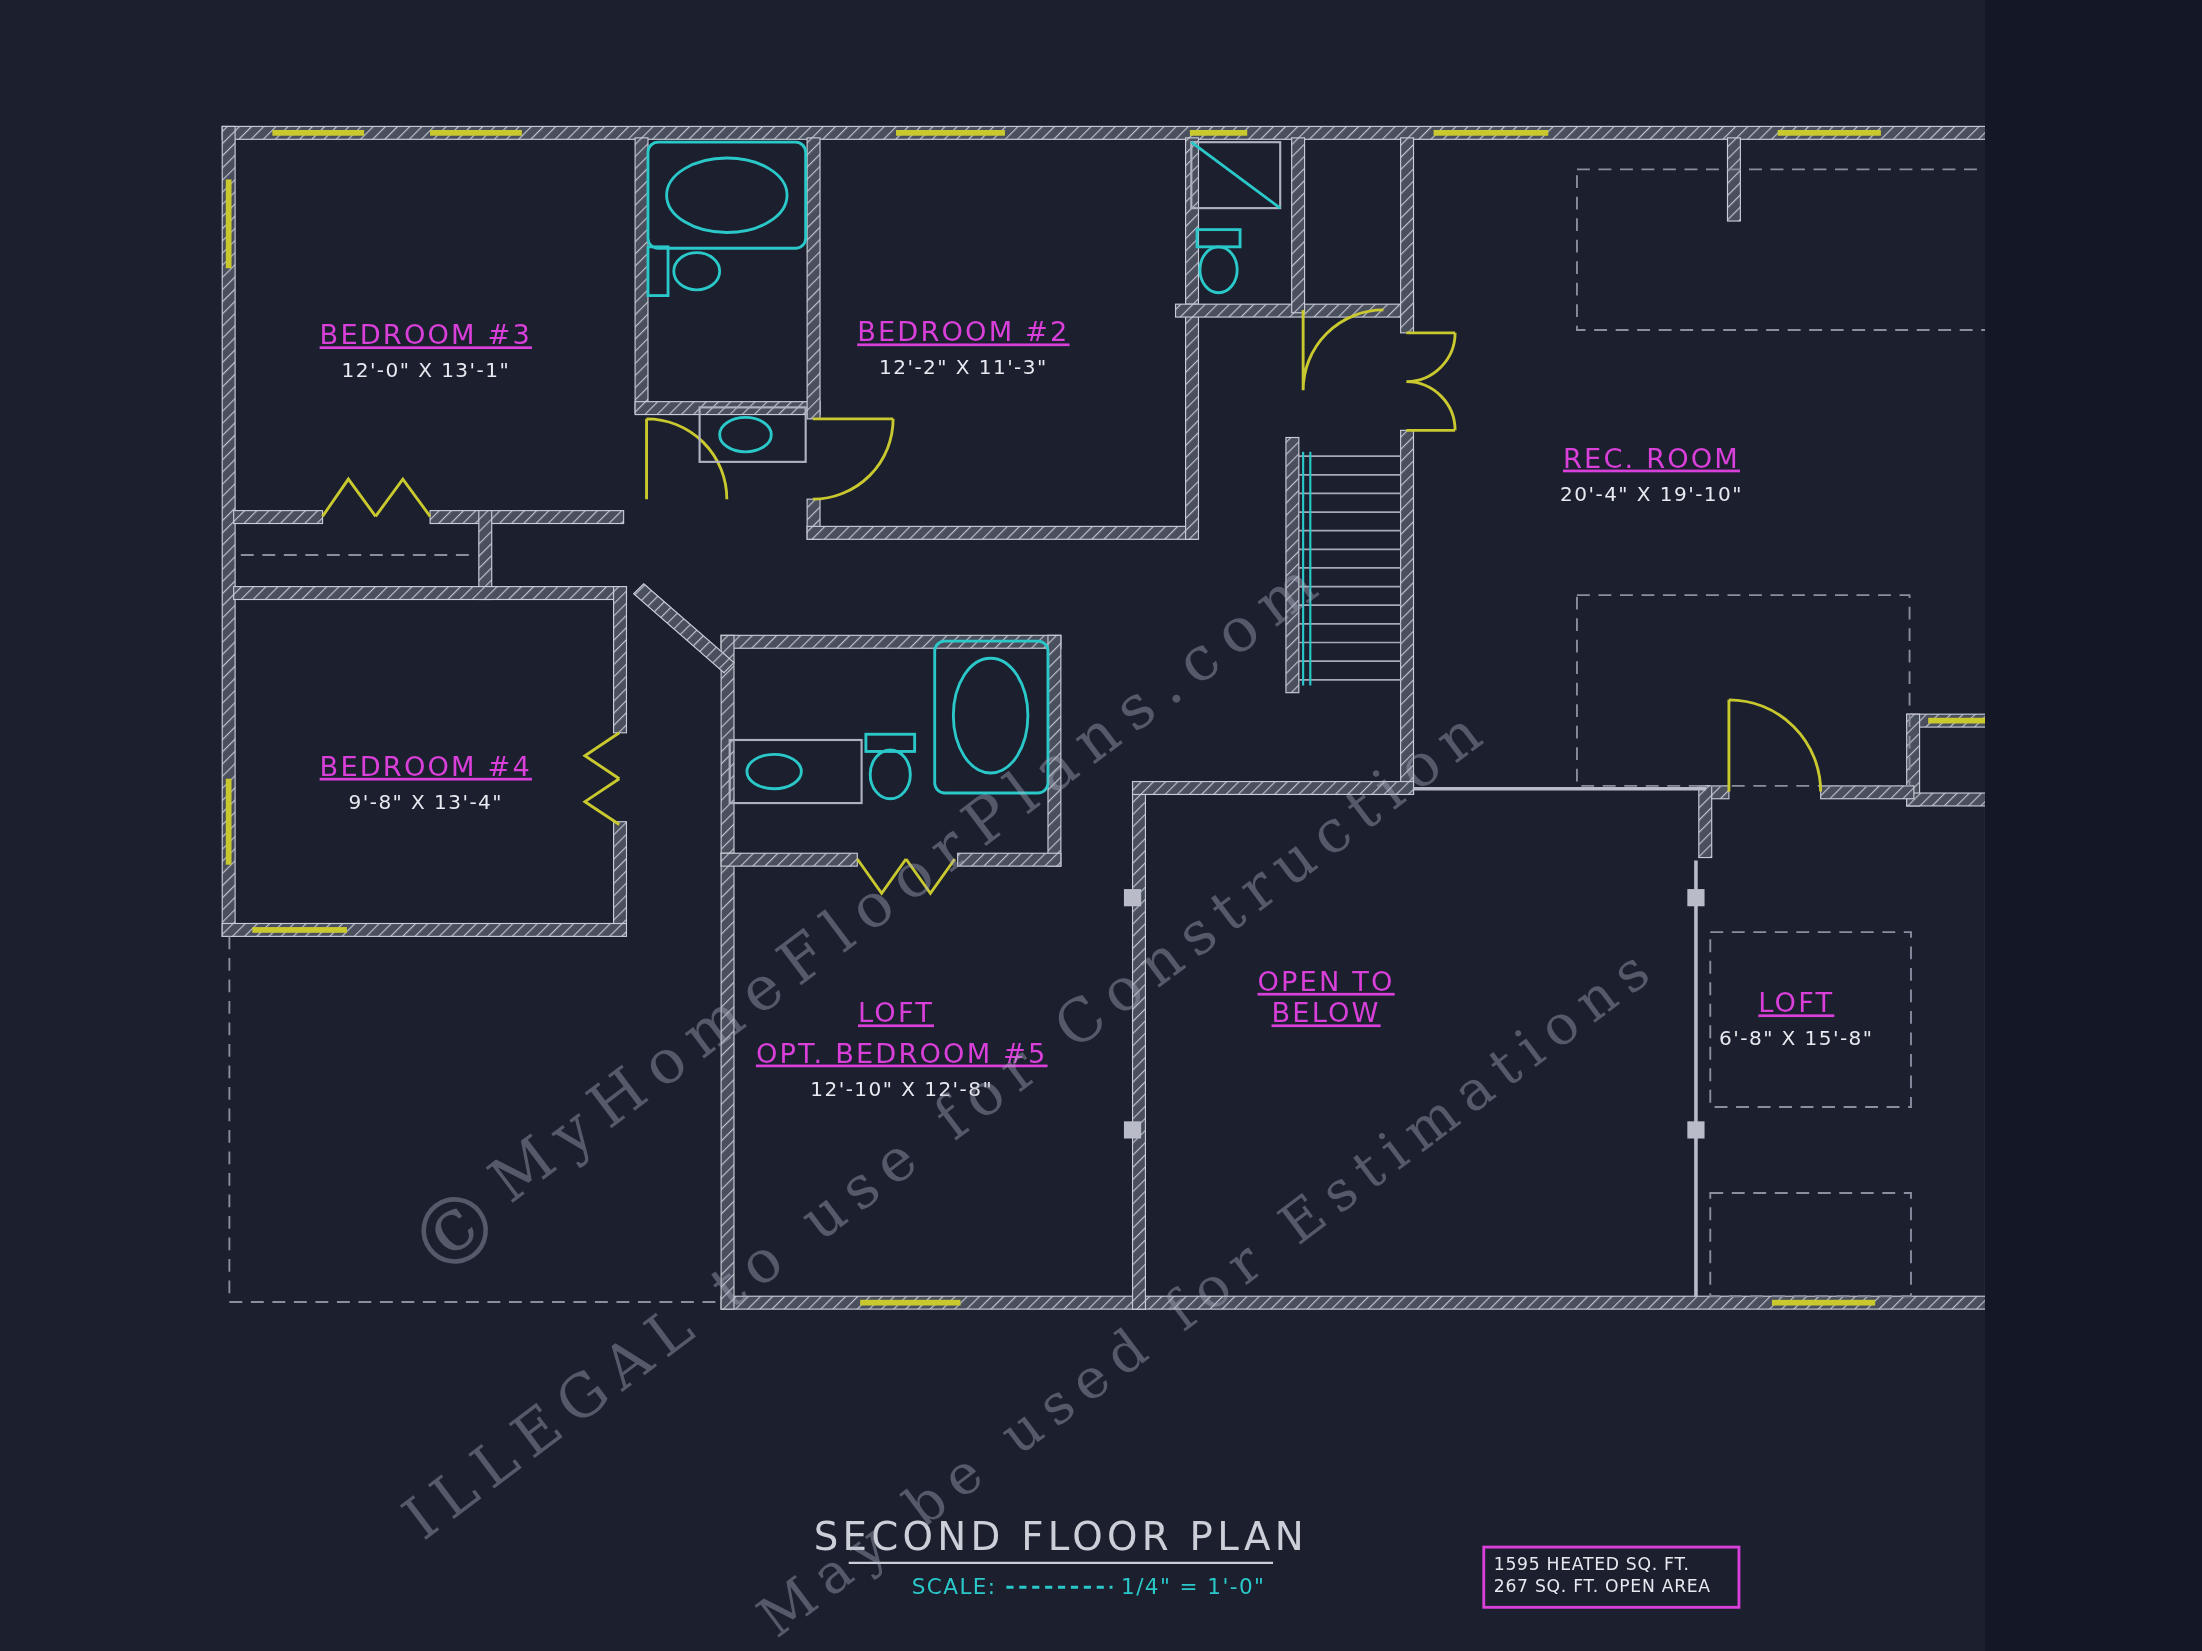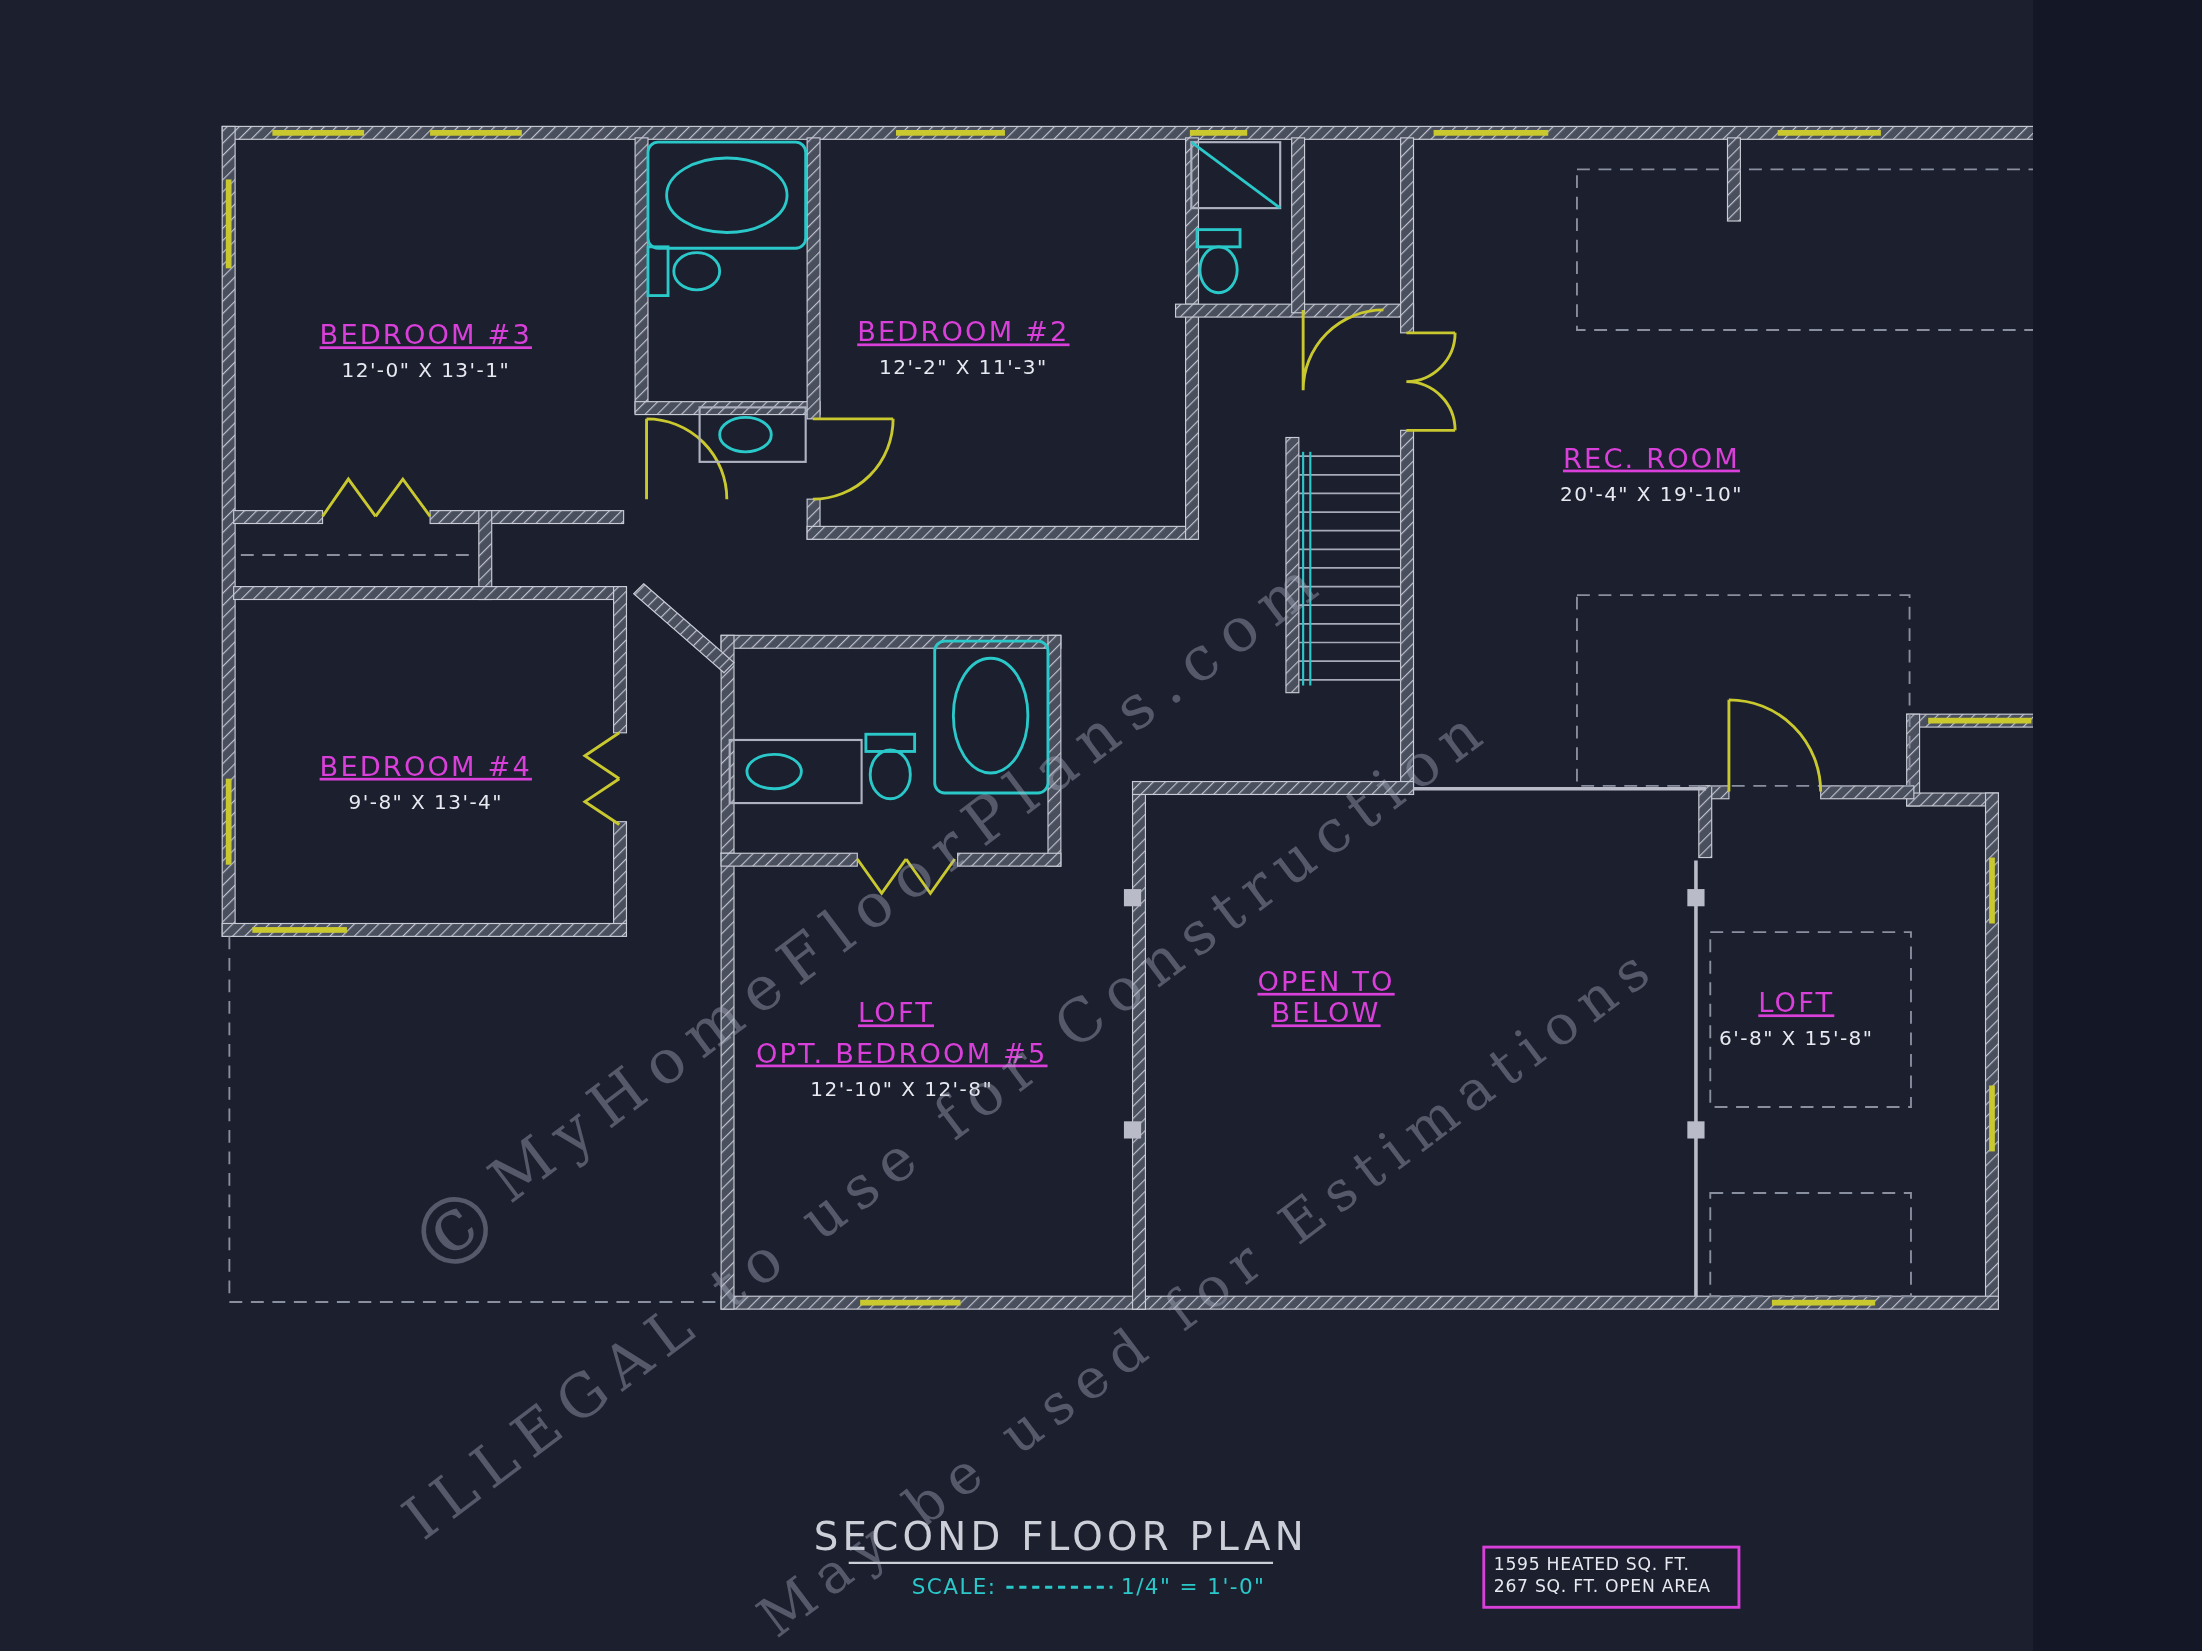--- a/index.html
+++ b/index.html
@@ -1,21 +1,20 @@
 <!DOCTYPE html>
 <html><head>
 <meta charset="utf-8">
 <style>
   html,body { margin:0; padding:0; background:#14established; }
   body { background:#141826; }
   .stage {
     position:relative; width:1985px; height:1652px;
     background:#1b1f2e; overflow:hidden;
     font-family:"DejaVu Sans", sans-serif;
-    padding-left:48px;
   }
   svg { position:absolute; left:0; top:0; }
   .wall { fill:url(#hatch); stroke:#c9ccd6; stroke-width:0.8; }
   .wallline { stroke:#b9bcc8; stroke-width:9; fill:none; }
   .win { fill:#c9c92f; }
   .door { stroke:#c9c92f; stroke-width:2; fill:none; }
   .dash { stroke:#8a8fa0; stroke-width:1.3; fill:none; stroke-dasharray:9 6; }
   .fix { stroke:#2bc8ca; stroke-width:2; fill:none; }
   .fixg { stroke:#aeb2c0; stroke-width:1.5; fill:none; }
   .tread { stroke:#a7abb9; stroke-width:1.2; }

